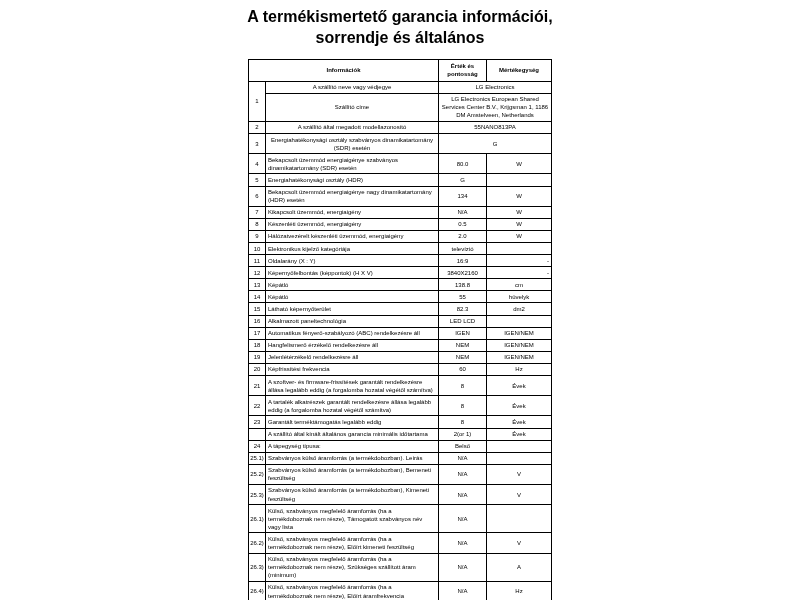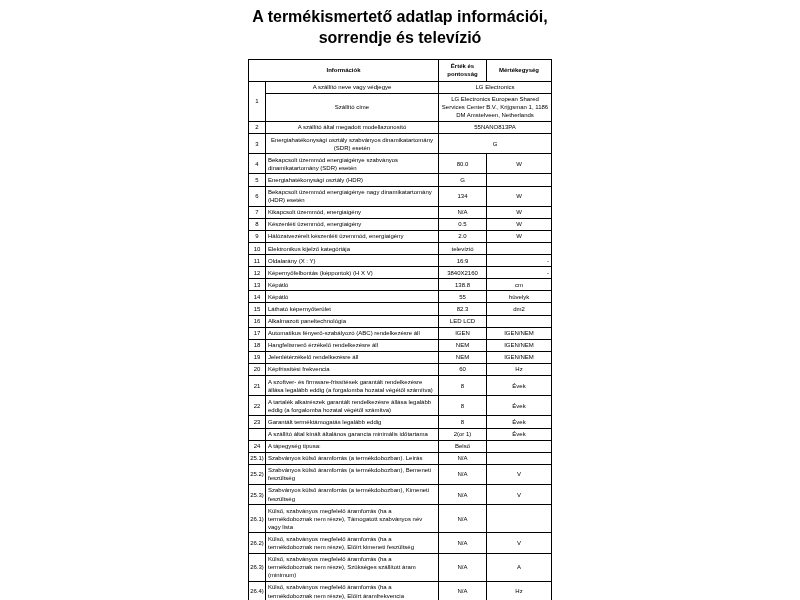--- a/index.html
+++ b/index.html
@@ -48,21 +48,21 @@
   td.label { text-align: left; }
   td.label.center { text-align: center; }
   td.value { text-align: center; }
   td.unit  { text-align: center; }
   td.unit.right { text-align: right; }
 </style>
 </head>
 <body>
 
 <div class="page">
-  <h1 class="title"><span>A termékismertető adatlap információi,</span><br><span>sorrendje és televízió</span></h1>
+  <h1 class="title"><span>A termékismertető garancia információi,</span><br><span>sorrendje és általános</span></h1>
 
   <table class="datasheet">
     <colgroup>
       <col class="c-num">
         <col class="c-label">
         <col class="c-value">
         <col class="c-unit">
     </colgroup>
     <thead>
       <tr>

